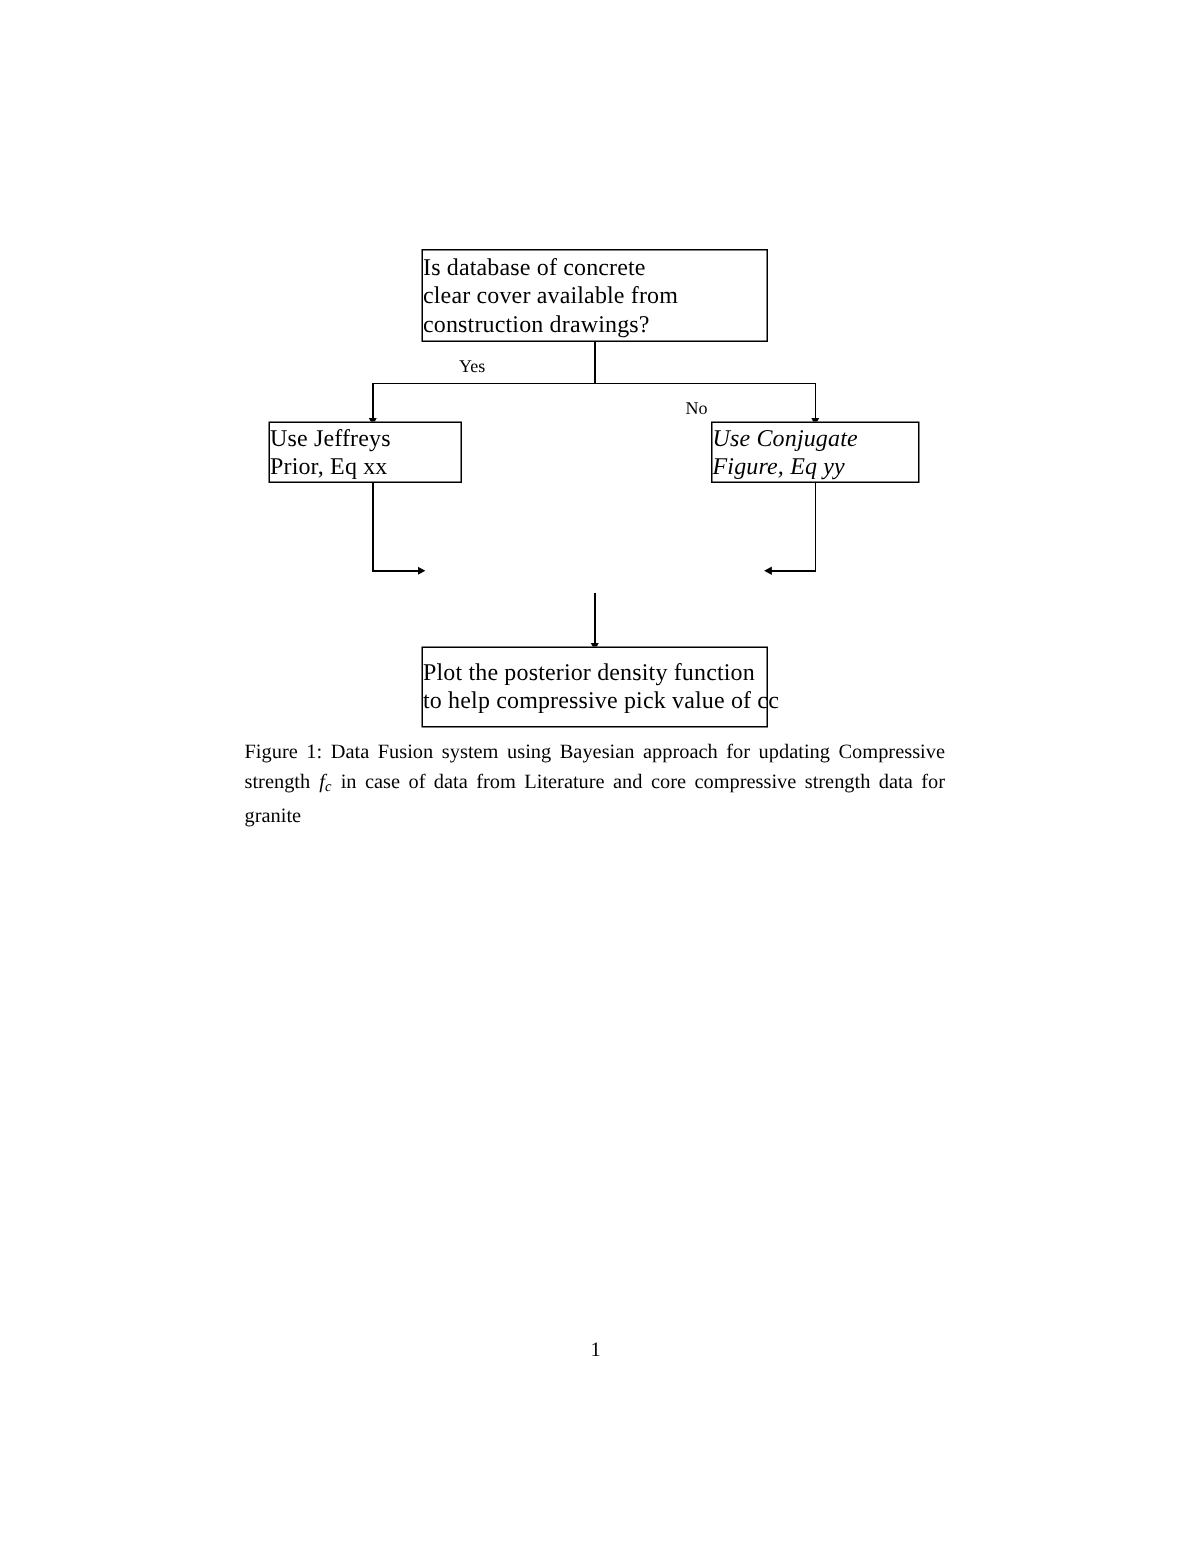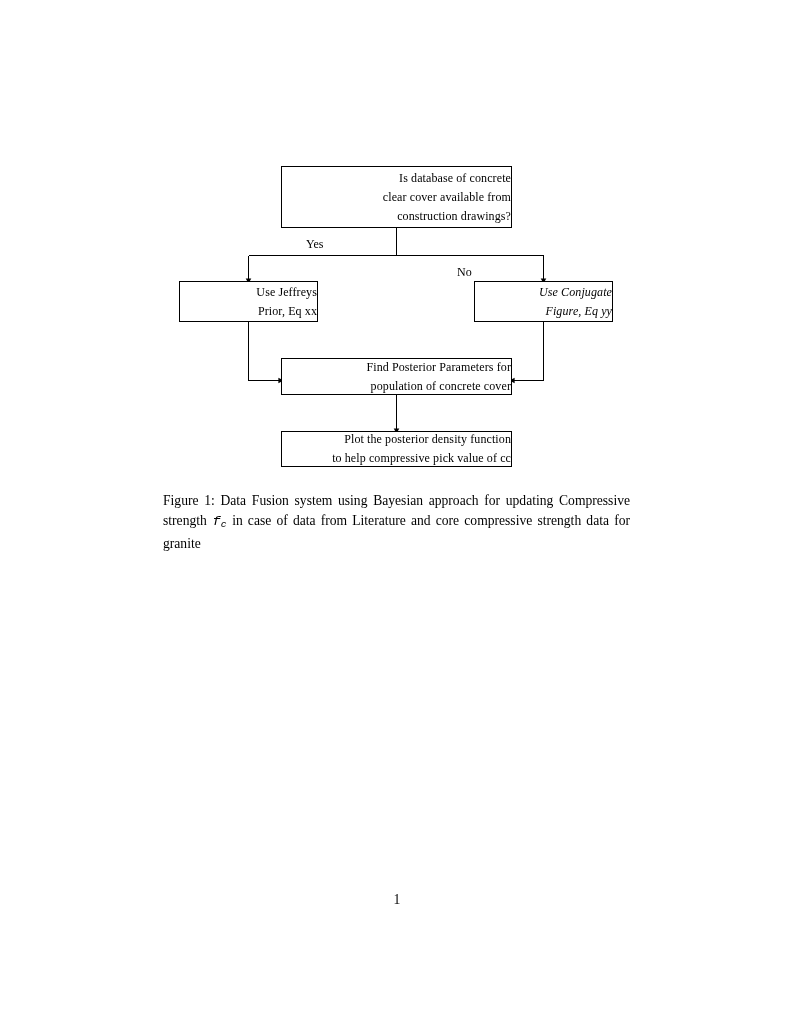--- a/index.html
+++ b/index.html
@@ -31,34 +31,34 @@
     height: 500px;
   }
 
   .node {
     position: absolute;
     box-sizing: border-box;
     border: 1px solid #000000;
     background: #ffffff;
     display: flex;
     flex-direction: column;
-    align-items: flex-end;
+    align-items: flex-start;
     justify-content: center;
     text-align: center;
-    font-size: 12px;
+    font-size: 16px;
     line-height: 19px;
     letter-spacing: 0.1px;
   }
   .node .ln { display: block; white-space: nowrap; }
 
   #node-decision { left: 281px; top: 166px; width: 231px; height: 62px; }
-  #node-jeffreys  { left: 179px; top: 281px; width: 139px; height: 41px; }
+  #node-jeffreys  { left: 179px; top: 281px; width: 129px; height: 41px; }
   #node-conjugate { left: 474px; top: 281px; width: 139px; height: 41px; font-style: italic; }
   #node-posterior { left: 281px; top: 358px; width: 231px; height: 37px; }
-  #node-plot      { left: 281px; top: 431px; width: 231px; height: 36px; }
+  #node-plot      { left: 281px; top: 431px; width: 231px; height: 54px; }
 
   .edge-label {
     position: absolute;
     font-size: 12px;
     line-height: 16px;
     white-space: nowrap;
     color: #000000;
   }
   #label-yes { left: 306px; top: 236px; }
   #label-no  { left: 457px; top: 236px; margin-top: 28px; }
@@ -70,21 +70,21 @@
     top: 491px;
     width: 467px;
     font-size: 13.6px;
     line-height: 19.6px;
     text-align: justify;
     text-justify: inter-word;
     color: #000000;
   }
   #caption .mathvar {
     font-style: italic;
-    font-family: Liberation Mono, monospace;
+    font-family: Liberation Serif, serif;
     padding: 0 0.5px;
   }
   #caption .mathvar sub {
     font-style: italic;
     font-size: 0.72em;
     vertical-align: -0.22em;
   }
 
   
   #page-number {
@@ -136,24 +136,20 @@
   <div class="node" id="node-jeffreys">
     <span class="ln">Use Jeffreys</span>
     <span class="ln">Prior, Eq xx</span>
   </div>
 
   <div class="node" id="node-conjugate">
     <span class="ln">Use Conjugate</span>
     <span class="ln">Figure, Eq yy</span>
   </div>
 
-  <div class="node" id="node-posterior">
-    <span class="ln">Find Posterior Parameters for</span>
-    <span class="ln">population of concrete cover</span>
-  </div>
 
   <div class="node" id="node-plot">
     <span class="ln">Plot the posterior density function</span>
     <span class="ln">to help compressive pick value of cc</span>
   </div>
 
   <div class="edge-label" id="label-yes">Yes</div>
   <div class="edge-label" id="label-no">No</div>
 
   <div id="caption"><span>Figure 1:</span><span> Data Fusion system using Bayesian approach for updating Compressive strength </span><span class="mathvar"><span>f</span><sub>c</sub></span><span> in case of data from Literature and core compressive strength data for granite</span></div>

